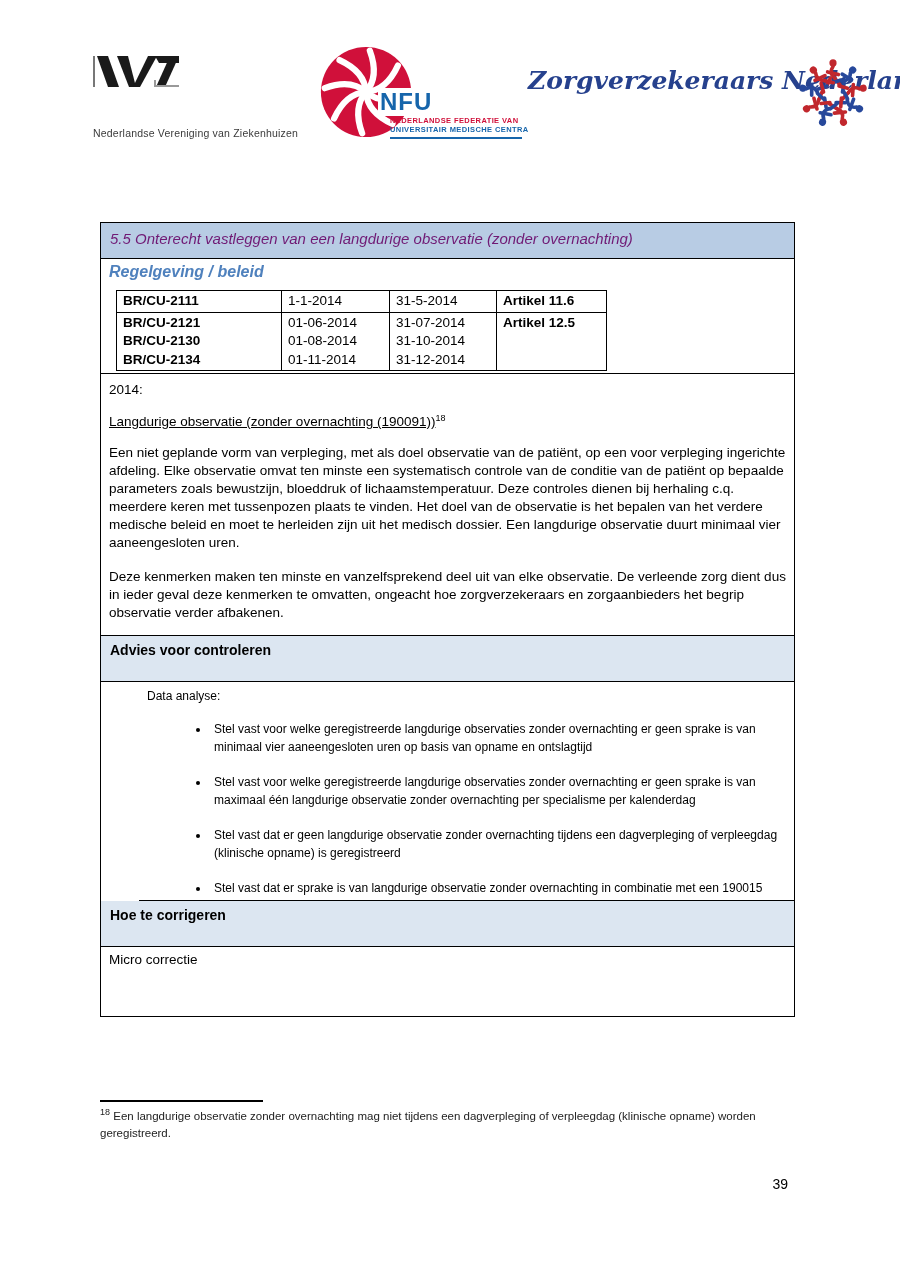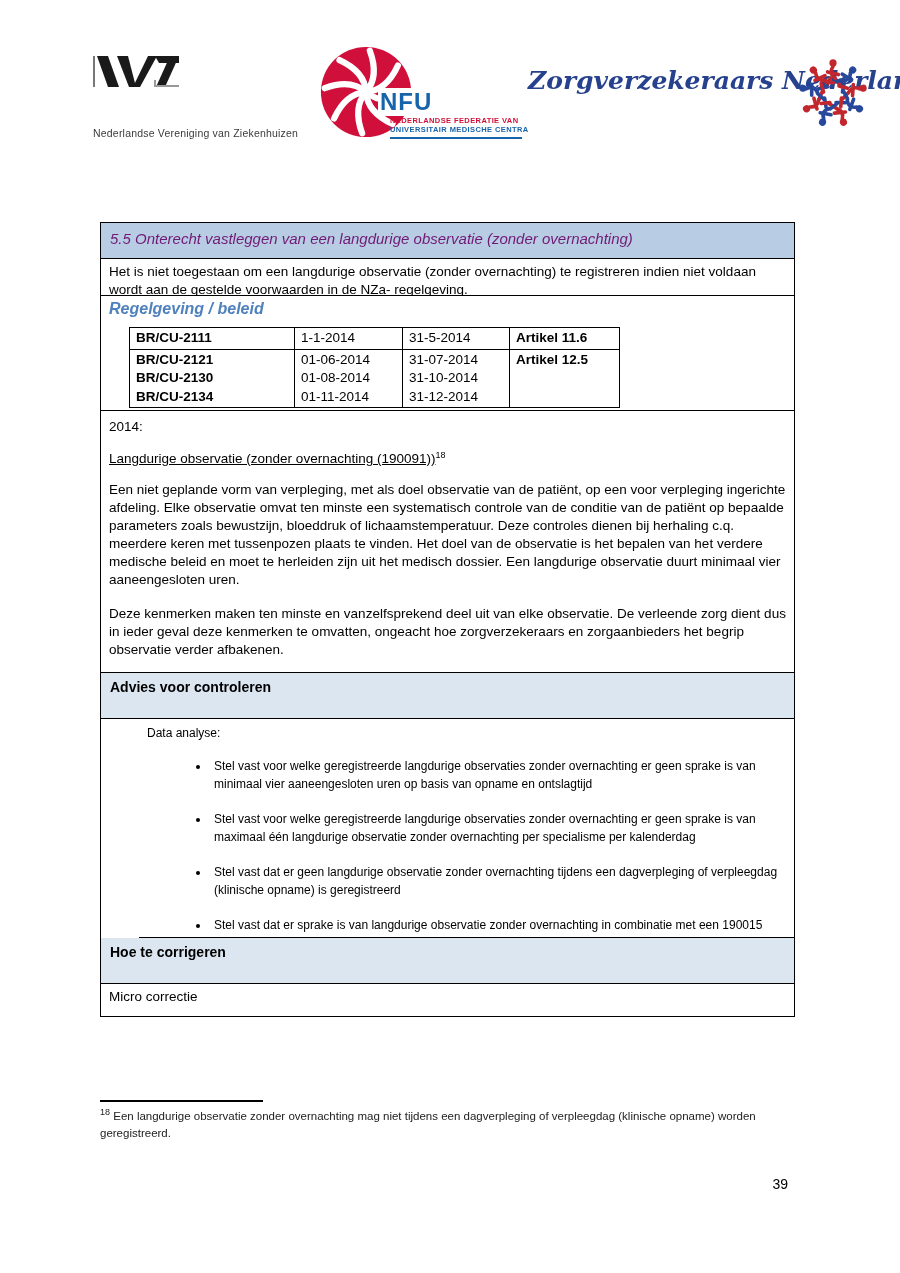--- a/index.html
+++ b/index.html
@@ -42,21 +42,21 @@
 
   .title-bar { height:36px; background:#b8cce4; padding:7px 9px; }
   .title-bar .t { font-style:italic; font-size:15px; color:#701a75; }
 
   .intro { height:37px; padding:4px 8px; font-size:13.5px; line-height:18px; }
 
   .regelgeving { height:115px; padding:4px 8px 0; }
   .blue-head {
     color:#4f81bd; font-weight:bold; font-style:italic; font-size:16px; margin-bottom:9px;
   }
-  table.reg { border-collapse:collapse; margin-left:20px; font-size:13.5px; }
+  table.reg { border-collapse:collapse; margin-left:7px; font-size:13.5px; }
   table.reg td { border:1.5px solid #000; vertical-align:top; padding:1px 6px; line-height:18.5px; }
   td.c1 { width:165px; font-weight:bold; }
   td.c2 { width:108px; }
   td.c3 { width:107px; }
   td.c4 { width:110px; font-weight:bold; }
 
   .body2014 { height:262px; padding:3px 8px; font-size:13.5px; line-height:18px; }
   .year { margin-top:4px; }
   .subhead { margin-top:14px; }
   .subhead .u { text-decoration:underline; }
@@ -178,21 +178,20 @@
         </g>
     </g>
   </svg>
 
   <div class="main-box">
 
     <div class="sec title-bar">
       <span class="t">5.5 Onterecht vastleggen van een langdurige observatie (zonder overnachting)</span>
     </div>
 
-    <div class="sec intro">Het is niet toegestaan om een langdurige observatie (zonder overnachting) te registreren indien niet voldaan wordt aan de gestelde voorwaarden in de NZa- regelgeving.</div>
 
     <div class="sec regelgeving">
       <div class="blue-head">Regelgeving / beleid</div>
       <table class="reg">
         <tbody>
             <tr>
           <td class="c1">
                 <div>BR/CU-2111</div>
               </td>
           <td class="c2">

